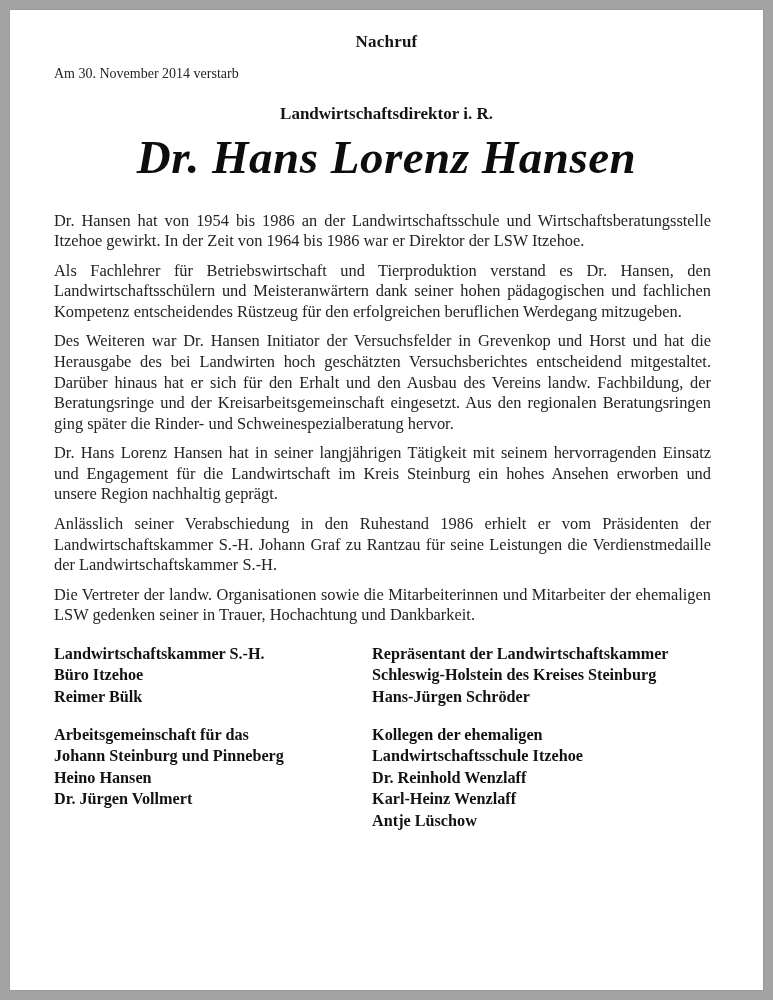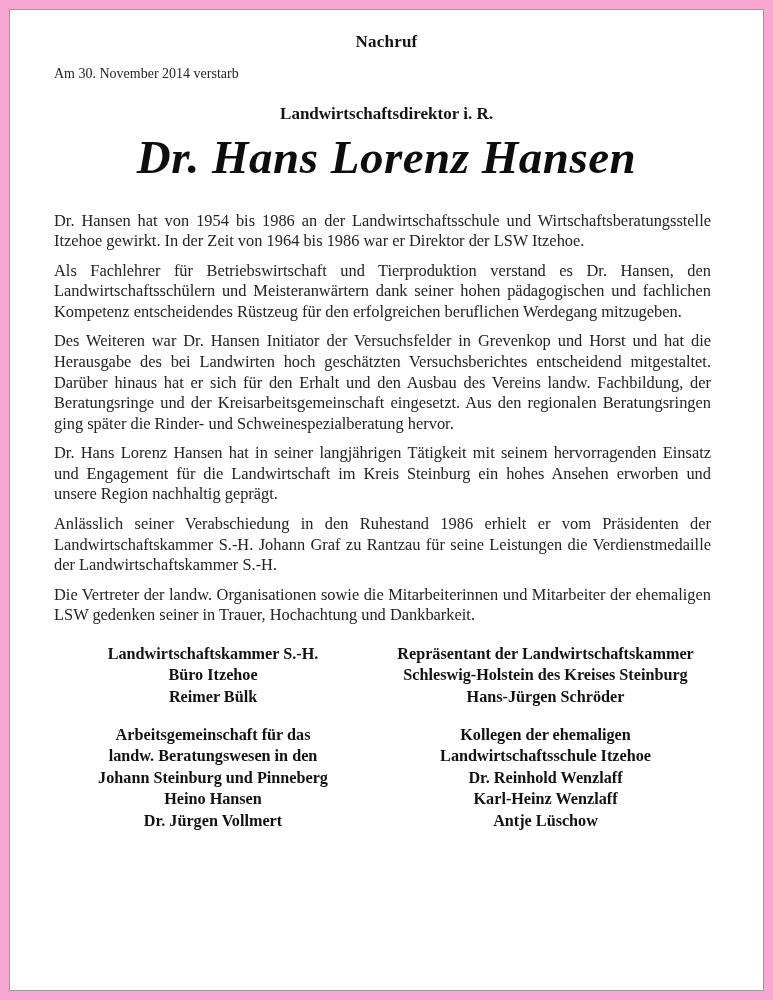--- a/index.html
+++ b/index.html
@@ -14,21 +14,21 @@
     color: #1a1a1a;
     overflow: hidden;
   }
 
   
   .notice-frame {
     position: relative;
     box-sizing: border-box;
     width: 773px;
     height: 1000px;
-    background: #f9a8d4;
+    background: #a3a3a3;
     padding: 9px;
   }
   .notice-inner-rule {
     box-sizing: border-box;
     width: 100%;
     height: 100%;
     background: #ffffff;
     border: 1px solid #9a9a9a;
     padding: 0;
     position: relative;
@@ -99,21 +99,21 @@
   }
   .signature-row {
     display: flex;
     flex-direction: row;
     justify-content: space-between;
     align-items: flex-start;
     margin-bottom: 16px;
   }
   .signature-row:last-child { margin-bottom: 0; }
   .signature-block {
-    text-align: center;
+    text-align: left;
     font-weight: bold;
     font-size: 16.2px;
     line-height: 1.33;
     color: #121212;
   }
   .signature-block.col-left  { width: 330px; }
   .signature-block.col-right { width: 360px; }
   .signature-block.centered  {
     width: 100%;
     margin-top: 2px;
@@ -155,21 +155,20 @@
           <div class="signature-block col-right">
             <span class="signature-line">Repräsentant der Landwirtschaftskammer</span>
             <span class="signature-line">Schleswig-Holstein des Kreises Steinburg</span>
             <span class="signature-line">Hans-Jürgen Schröder</span>
           </div>
         </div>
 
         <div class="signature-row">
           <div class="signature-block col-left">
             <span class="signature-line">Arbeitsgemeinschaft für das</span>
-            <span class="signature-line">landw. Beratungswesen in den</span>
             <span class="signature-line">Johann Steinburg und Pinneberg</span>
             <span class="signature-line">Heino Hansen</span>
             <span class="signature-line">Dr. Jürgen Vollmert</span>
           </div>
           <div class="signature-block col-right">
             <span class="signature-line">Kollegen der ehemaligen</span>
             <span class="signature-line">Landwirtschaftsschule Itzehoe</span>
             <span class="signature-line">Dr. Reinhold Wenzlaff</span>
             <span class="signature-line">Karl-Heinz Wenzlaff</span>
             <span class="signature-line">Antje Lüschow</span>

